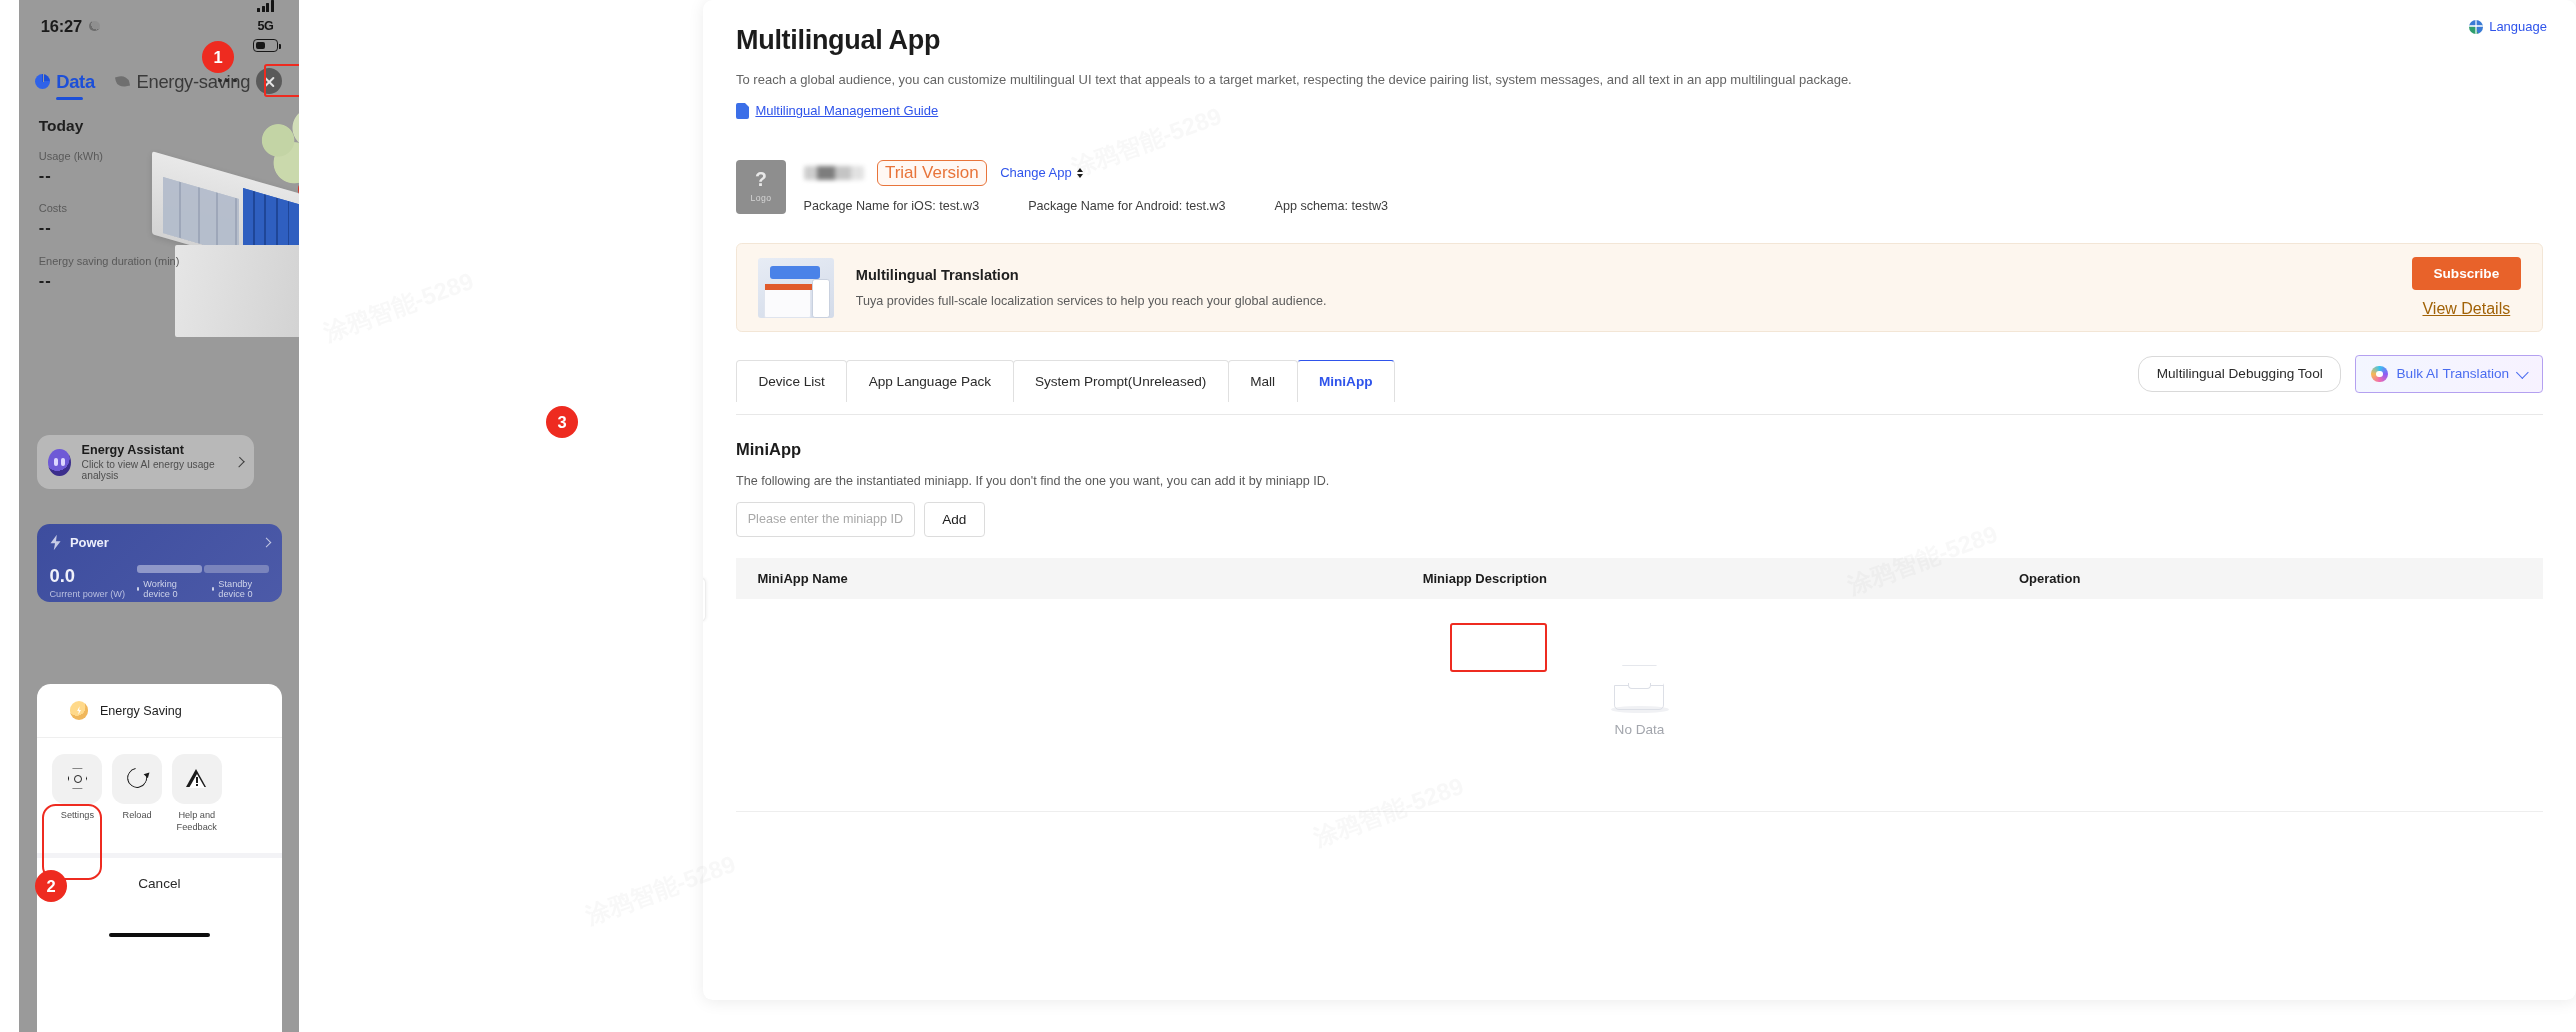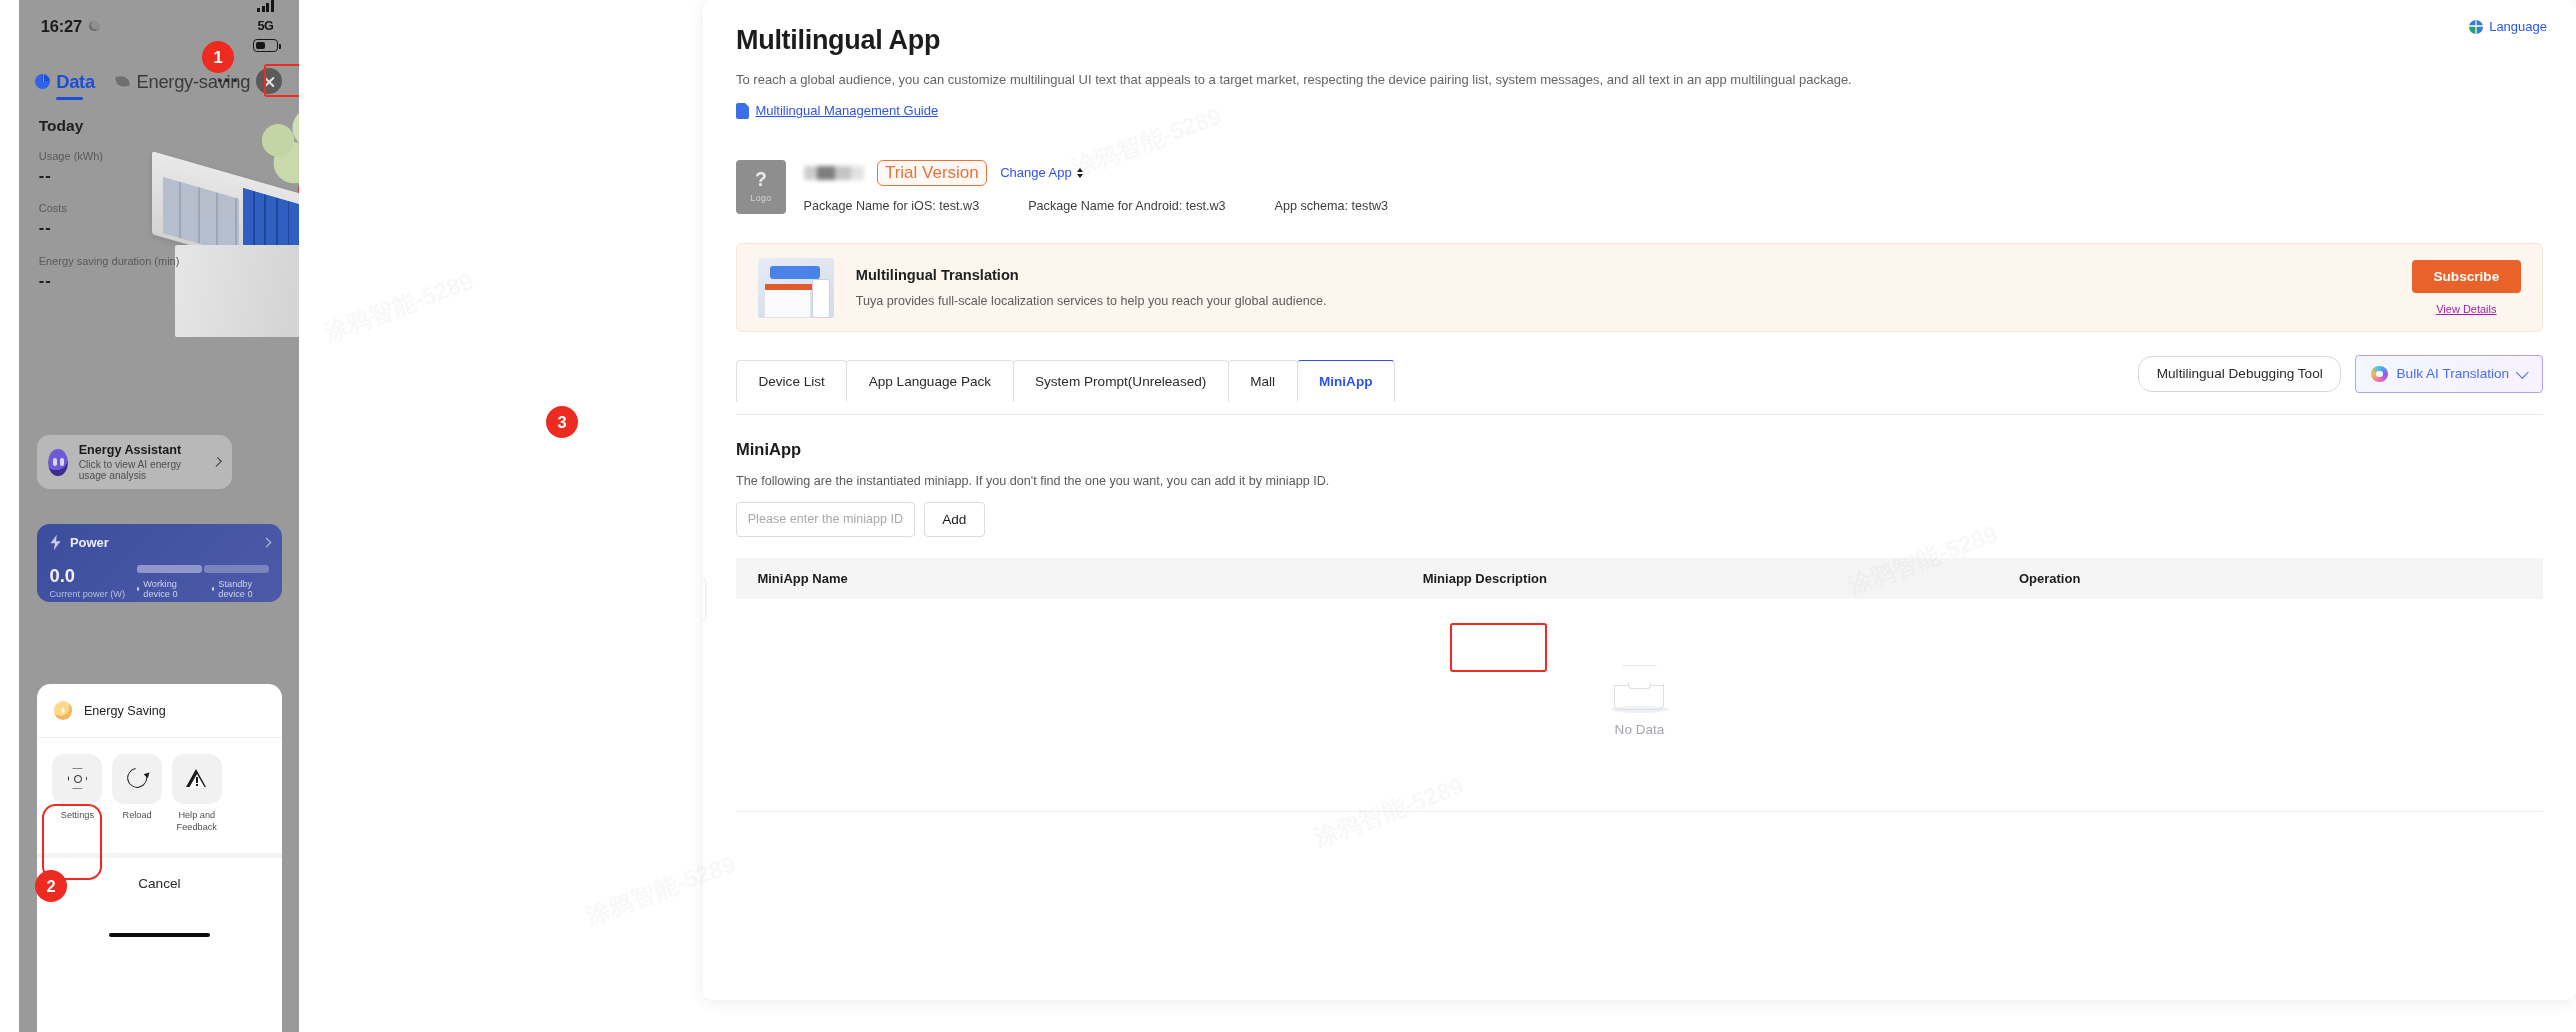--- a/index.html
+++ b/index.html
@@ -115,21 +115,21 @@
   .hexi { width:14.6px;height:14.6px; border:1.7px solid #2b2b2b;
     clip-path: polygon(25% 4%,75% 4%,100% 50%,75% 96%,25% 96%,0% 50%); position:relative;}
   .hexi::after{content:"";position:absolute;left:3.9px;top:3.9px;width:4.9px;height:4.9px;border-radius:50%;
     border:1.6px solid #2b2b2b;}
   .chati { width:15.5px;height:12.6px;border:1.7px solid #2b2b2b;border-radius:2.9px;position:relative;
     display:flex;align-items:center;justify-content:center;gap:1.6px;}
   .chati::after{content:"";position:absolute;left:3.9px;bottom:-3.9px;border-left:2.9px solid transparent;
     border-right:2.9px solid transparent;border-top:3.9px solid #2b2b2b;}
   .chati i{width:1.9px;height:1.9px;border-radius:50%;background:#2b2b2b;display:block;}
 
-  .assist-card { position:absolute; left:17.5px; top:435px; width:195px; height:54px;
+  .assist-card { position:absolute; left:17.5px; top:435px; width:217px; height:54px;
     background: rgba(255,255,255,.30); border-radius:12.6px;
     display:flex; align-items:center; padding:0 11.6px; gap:10.7px;}
   .assist-bot { width:27px;height:27px;border-radius:50%;
     background: radial-gradient(circle at 40% 35%, #6e5ad6 0 55%, #3b2e8c 56% 100%);
     display:flex;align-items:center;justify-content:center;gap:2.9px;}
   .assist-bot i{width:3.9px;height:7.8px;border-radius:1.9px;background:#dcd6ff;display:block;}
   .assist-t1 { font-size:12.6px;font-weight:700;color:#1b1b1b; }
   .assist-t2 { font-size:10.2px;color:#4e4e4e; margin-top:1.9px;}
   .chev { margin-left:auto; width:7.8px;height:7.8px;border-right:1.7px solid #3d3d3d;
     border-top:1.7px solid #3d3d3d; transform:rotate(45deg);}
@@ -149,21 +149,21 @@
   .pw-track { display:flex; gap:1.9px; height:8.7px; margin-bottom:5.8px;}
   .pw-track i { display:block; height:100%; border-radius:2.9px;}
   .pw-track i.w { width:50%; background:#8f98c9; }
   .pw-track i.s { width:50%; background:#7a84bc; }
   .pw-legend { display:flex; gap:17.5px; }
   .pw-leg { display:flex;align-items:center;gap:3.9px; font-size:9.2px;color:#cfd4ea;}
   .pw-dot { width:3.9px;height:3.9px;border-radius:50%;background:#cfd4ea;display:block;}
 
   .sheet { position:absolute; left:17.5px; bottom:0; width:245px; height:349px;
     background:#ffffff; border-radius:13.6px 13.6px 0 0; }
-  .sheet-row { height:54px; display:flex; align-items:center; gap:11.6px; padding:0 17px;
+  .sheet-row { height:54px; display:flex; align-items:center; gap:11.6px; padding:0 33px;
     border-bottom:1px solid #efefef;}
   .es-icon { width:18.4px;height:18.4px;border-radius:50%;
     background: radial-gradient(circle at 38% 32%, #ffd98a 0 50%, #f0b75c 51% 100%);
     display:flex;align-items:center;justify-content:center;}
   .es-icon i { width:4.9px;height:8.7px;background:#ffffff;
     clip-path: polygon(60% 0,10% 55%,45% 55%,34% 100%,90% 44%,52% 44%); display:block;}
   .es-label { font-size:12.6px;color:#1e1e1e;}
   .sheet-actions { display:flex; gap:9.7px; padding:15.5px 15.5px 0 15.5px;}
   .act { width:50px; display:flex;flex-direction:column;align-items:center;}
   .act-tile { width:50px;height:50px;border-radius:12.6px;background:#f1f1f1;
@@ -257,21 +257,21 @@
     background:#fbfbfd; border:1px solid #dfe4ee;}
   .promo-thumb .scr::before{content:"";position:absolute;left:0;top:0;width:47px;height:6.8px;background:#e05a2b;}
   .promo-thumb .phone2 { position:absolute; right:4.9px; top:21.4px; width:17.5px;height:39px;border-radius:2.9px;
     background:#ffffff;border:1px solid #c9d1df;}
   .promo-txt { flex:1; }
   .promo-h { font-size:14.6px; font-weight:600; color:#1f1f1f;}
   .promo-p { font-size:12.6px; color:#5c5c5c; margin-top:11.6px;}
   .promo-right { display:flex; flex-direction:column; align-items:center; gap:9.7px;}
   .subscribe { background:#e8622a; color:#fff; font-size:13.6px; font-weight:600;
     padding:8.7px 21.4px; border-radius:3.9px; border:none; cursor:pointer;}
-  .view-det { font-size:11px; color:#a21caf;}
+  .view-det { font-size:16px; color:#a16207;}
 
   .tabbar { margin-top:23px; display:flex; align-items:flex-end; position:relative;
     border-bottom:1px solid #e8e8e8; padding-bottom:12px; }
   .tab { border:1px solid #e0e0e0; border-bottom:none; background:#ffffff;
     padding:12.6px 21.4px; font-size:13.6px; color:#2b2b2b; border-radius:3.9px 3.9px 0 0;
     margin-right:-1px; cursor:pointer; white-space:nowrap;}
   .tab.active { color:#2f54eb; font-weight:600; border-top:1.9px solid #2f54eb;
     border-left-color:#e0e0e0; border-right-color:#e0e0e0; }
   .tab-right { margin-left:auto; display:flex; align-items:center; gap:13.6px; padding-bottom:8.7px;}
   .btn-outline { border:1px solid #d9d9d9; background:#fff; border-radius:14px;

